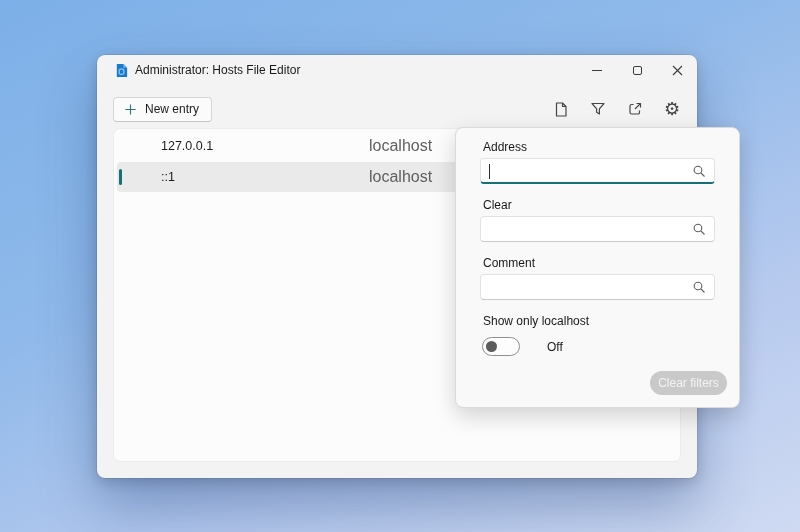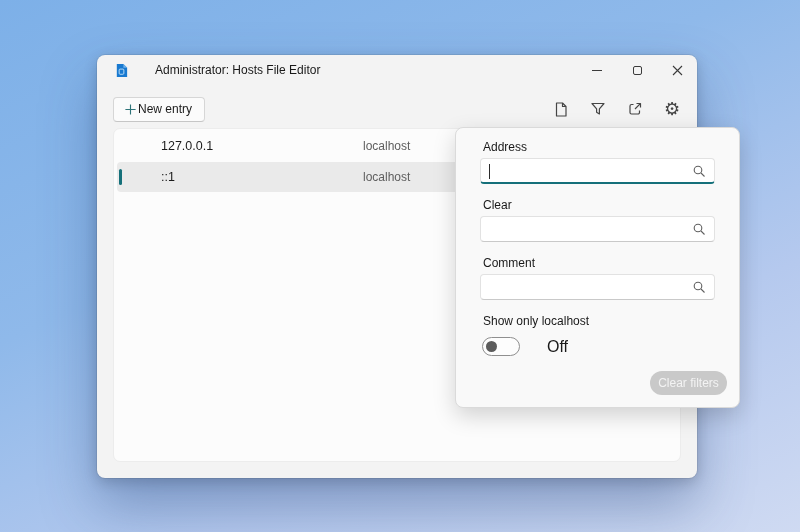--- a/index.html
+++ b/index.html
@@ -12,51 +12,51 @@
   }
 
   
   .window {
     position:absolute; left:97px; top:55px; width:600px; height:423px;
     background:#f3f3f3; border-radius:8px;
     box-shadow:0 28px 55px rgba(35,65,120,.38), 0 4px 14px rgba(0,0,0,.18);
     outline:1px solid rgba(0,0,0,.07);
   }
 
-  .titlebar { position:absolute; top:0; left:0; right:0; height:30px; display:flex; align-items:center;gap:20px; }
+  .titlebar { position:absolute; top:0; left:0; right:0; height:30px; display:flex; align-items:center; }
   .app-icon { margin-left:17px; width:15px; height:15px; flex:0 0 auto; }
   .title-text { margin-left:6px; font-size:12px; color:#191919; }
   .win-controls { margin-left:auto; display:flex; height:30px; }
   .win-btn { width:40px; height:30px; display:flex; align-items:center; justify-content:center; cursor:default; }
   .glyph-min { width:10px; height:1px; background:#3b3b3b; }
   .glyph-max { width:9px; height:9px; border:1px solid #3b3b3b; border-radius:2px; }
 
   
   .toolbar { position:absolute; top:41px; left:16px; right:16px; height:26px; display:flex; align-items:center; }
   .new-entry-btn {
-    display:flex; align-items:center; gap:1px; height:25px; padding:0 12px 0 10px;
+    display:flex; align-items:center; gap:8px; height:25px; padding:0 12px 0 10px;
     background:#fbfbfb; border:1px solid #d6d6d6; border-bottom-color:#c6c6c6;
     border-radius:4px; font-size:12px; color:#1b1b1b;
   }
   .tool-icons { margin-left:auto; display:flex; align-items:center; gap:19px; }
   .tool-btn { width:18px; height:18px; display:flex; align-items:center; justify-content:center; }
   .gear-glyph { font-size:18px; line-height:18px; color:#454545; }
 
   
   .list-card {
     position:absolute; left:16px; top:73px; width:568px; height:334px;
     background:#fcfcfc; border:1px solid #ececec; border-radius:7px; overflow:hidden;
     padding-top:2px;
   }
   .row {
     position:relative; height:30px; margin:0 3px 1px 3px; border-radius:4px;
     display:flex; align-items:center; font-size:12.5px;
   }
   .row .cell-address { margin-left:44px; color:#1b1b1b; }
-  .row .cell-hosts { position:absolute; left:222px; font-size:12px; color:#5e5e5e;padding-left:24px; }
+  .row .cell-hosts { position:absolute; left:228px; font-size:16px; color:#5e5e5e;padding-left:24px; }
   .row.selected { background:#eaeaea; }
   .row.selected::before {
     content:""; position:absolute; left:2px; top:7px; width:3px; height:16px;
     border-radius:2px; background:#15707a;
   }
 
   
   .flyout {
     position:absolute; left:455px; top:127px; width:285px; height:281px;
     background:#f9f9f9; border:1px solid #dadada; border-radius:8px;
@@ -80,21 +80,21 @@
 
   .toggle-row { display:flex; align-items:center; margin:9px 2px 0 2px; }
   .toggle {
     width:38px; height:19px; border:1px solid #8f8f8f; border-radius:10px;
     background:#fdfdfd; position:relative;
   }
   .toggle .knob {
     position:absolute; left:3px; top:3px; width:11px; height:11px;
     border-radius:50%; background:#5c5c5c;
   }
-  .toggle-state { margin-left:27px; font-size:16px; color:#191919; }
+  .toggle-state { margin-left:27px; font-size:12px; color:#191919; }
 
   .clear-btn {
     position:absolute; right:12px; bottom:12px; width:77px; height:24px;
     background:#c9c9c9; color:#f3f3f3; border:none; border-radius:12px;
     font-family:"Liberation Sans", sans-serif; font-size:12px;
   }
 
   svg { display:block; }
 </style>
 </head>

